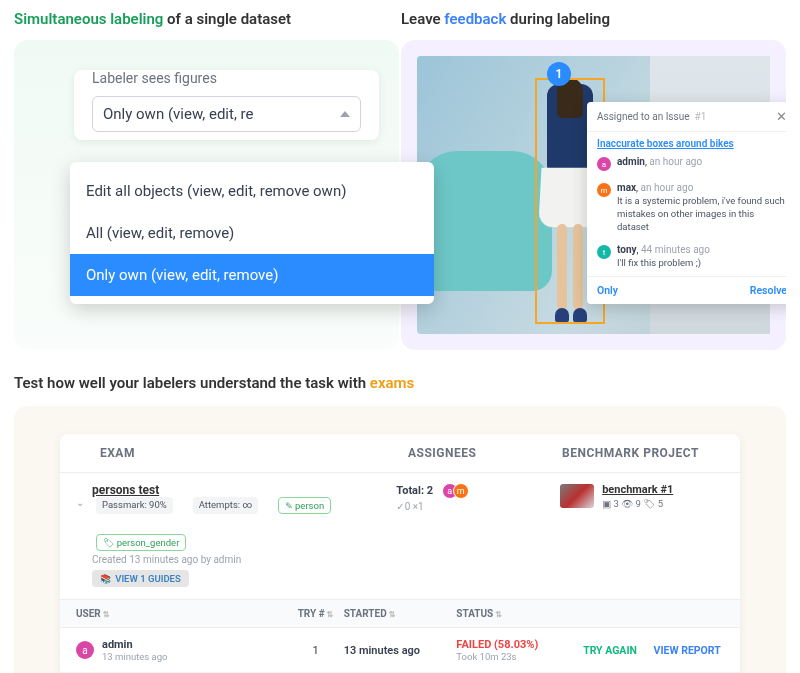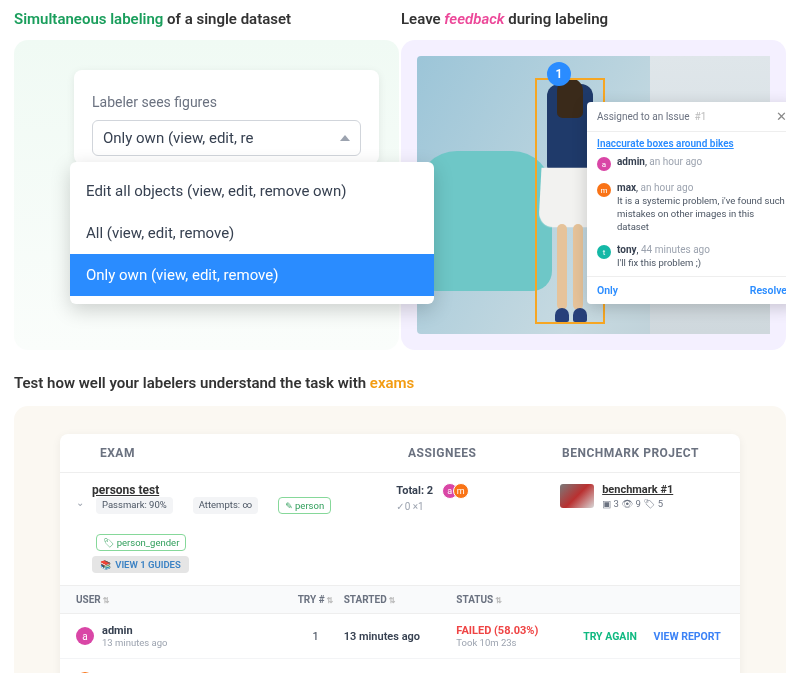--- a/index.html
+++ b/index.html
@@ -2,24 +2,24 @@
 <html><head>
 <meta charset="utf-8">
 <style>
 * { box-sizing: border-box; margin: 0; padding: 0; }
 body { font-family: -apple-system, BlinkMacSystemFont, "Segoe UI", Roboto, sans-serif; background: #fff; width: 800px; padding: 10px 14px; font-size: 13px; color: #333; }
 .top-row { display: flex; gap: 2px; }
 .col-left { flex: 1; }
 .col-right { flex: 1; }
 .headline { font-size: 15px; font-weight: 600; margin-bottom: 12px; }
 .hl-green { color: #1a9e5c; }
-.hl-purple { color: #ec4899; font-style: italic; }
+.hl-purple { color: #3b82f6; }
 .hl-orange { color: #f39c12; }
 .card-left { background: linear-gradient(#f0faf4, #fafdfb); border-radius: 14px; padding: 30px 20px 30px 60px; height: 310px; position: relative; }
-.dropdown-box { background: #fff; border-radius: 8px; padding: 24px 18px 8px; box-shadow: 0 2px 8px rgba(0,0,0,0.08); position: relative; }
+.dropdown-box { background: #fff; border-radius: 8px; padding: 0 18px 8px; box-shadow: 0 2px 8px rgba(0,0,0,0.08); position: relative; }
 .dd-label { color: #6b7280; font-size: 14px; margin-bottom: 10px; }
 .dd-select { display: flex; align-items: center; justify-content: space-between; border: 1px solid #d1d5db; border-radius: 6px; padding: 8px 10px; font-size: 15px; color: #374151; cursor: pointer; }
 .dd-caret { width: 0; height: 0; border-left: 5px solid transparent; border-right: 5px solid transparent; border-bottom: 6px solid #9ca3af; }
 .dd-menu { position: absolute; top: 92px; left: -4px; right: -55px; background: #fff; border-radius: 6px; box-shadow: 0 6px 20px rgba(0,0,0,0.18); padding: 8px 0; z-index: 10; }
 .dd-item { padding: 12px 16px; font-size: 15px; color: #374151; cursor: pointer; }
 .dd-item.selected { background: #2a8cff; color: #fff; }
 .card-right { background: #f4f0ff; border-radius: 14px; padding: 16px; height: 310px; position: relative; overflow: hidden; }
 .photo-scene { position: absolute; left: 16px; top: 16px; right: 16px; bottom: 16px; background: linear-gradient(120deg, #9cc5d8 0%, #c7dae1 60%, #b7c8d0 100%); border-radius: 4px; overflow: visible; }
 .car-body { position: absolute; left: 0; top: 95px; width: 135px; height: 140px; background: #6ec7c7; border-radius: 40px 40px 20px 20px; }
 .shop-bg { position: absolute; right: 0; top: 0; width: 120px; height: 100%; background: linear-gradient(#dfe6ea, #cfd8dd); }
@@ -198,20 +198,21 @@
     <div class="ex-main-row">
       <div class="caret-toggle">⌄</div>
       <div class="exam-info">
         <span class="exam-name">persons test</span>
         <span class="chips">
           <span class="chip">Passmark: 90%</span>
           <span class="chip">Attempts: ∞</span>
           <span class="chip green">person</span>
           <span class="chip tag">person_gender</span>
         </span>
+        <div class="exam-created">Created 13 minutes ago by admin</div>
         <div class="guides-btn">VIEW 1 GUIDES</div>
       </div>
       <div class="assignee-block">
         <div>
           <span class="assignee-top">Total: 2</span>
           <span class="assignee-avs">
             <span class="mini-av av-pink">a</span>
             <span class="mini-av av-orange">m</span>
           </span>
         </div>

